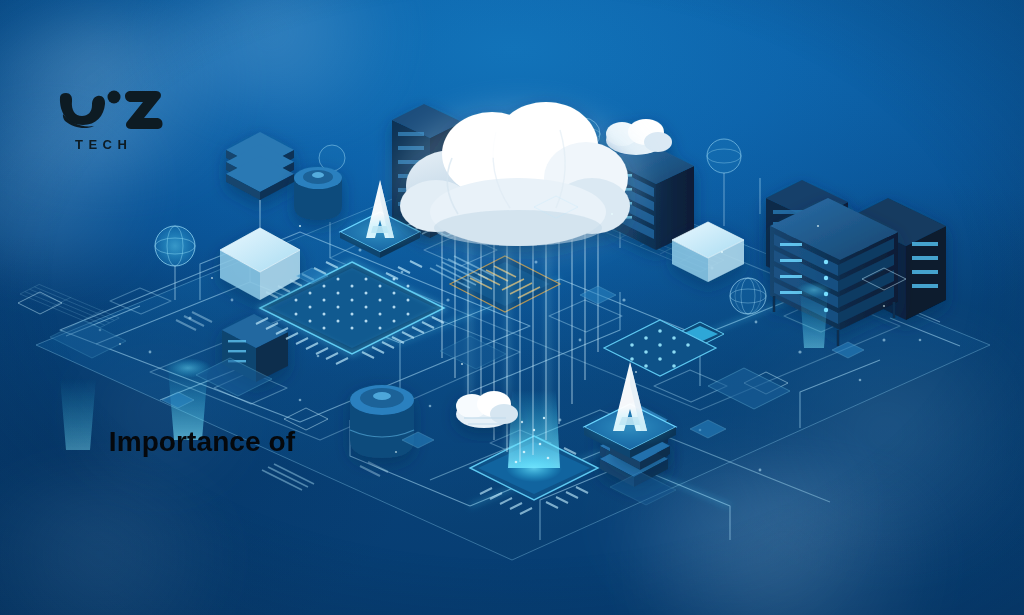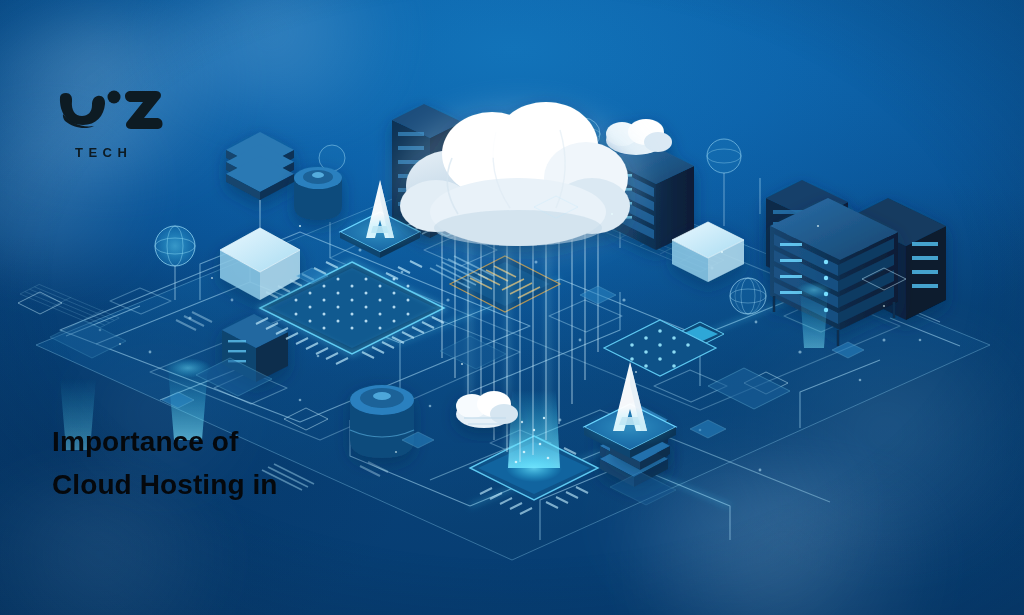--- a/index.html
+++ b/index.html
@@ -66,36 +66,36 @@
 
   
   #logo {
     position: absolute;
     left: 55px; top: 82px;
     width: 130px; height: 80px;
   }
   #logo .mark { display:block; width: 110px; height: 52px; }
   #logo .tech {
     display: block;
-    margin-top: 11px;
+    margin-top: 3px;
     margin-left: 20px;
     font-size: 13px;
     font-weight: 700;
     letter-spacing: 5.5px;
     color: #0d1b23;
     font-family: "Liberation Sans", sans-serif;
   }
 
   
   #headline {
     position: absolute;
     left: 52px;
     top: 420px;
     width: 300px;
-    text-align: left;
+    text-align: center;
     color: #05080c;
     font-family: "Liberation Sans", sans-serif;
     font-weight: 700;
     font-size: 28px;
     line-height: 43px;
     letter-spacing: .1px;
   }
   #headline .ln { display: block; white-space: nowrap; }
 </style>
 </head>
@@ -868,16 +868,15 @@
         <path d="M140,28 C140,22 145,18 152,18 L202,18 C210,18 214,24 211,31
                  L178,72 L203,72 C211,72 215,77 215,84 C215,90 211,94 203,94
                  L152,94 C144,94 140,88 143,81 L176,40 L152,40 C145,40 140,35 140,28 Z"></path>
       </g>
     </svg>
     <span class="tech">TECH</span>
   </div>
 
   <div id="headline">
     <span class="ln">Importance of</span>
-    <span class="ln">Cloud Hosting in</span>
   </div>
 
 </div>
 
 </body></html>

